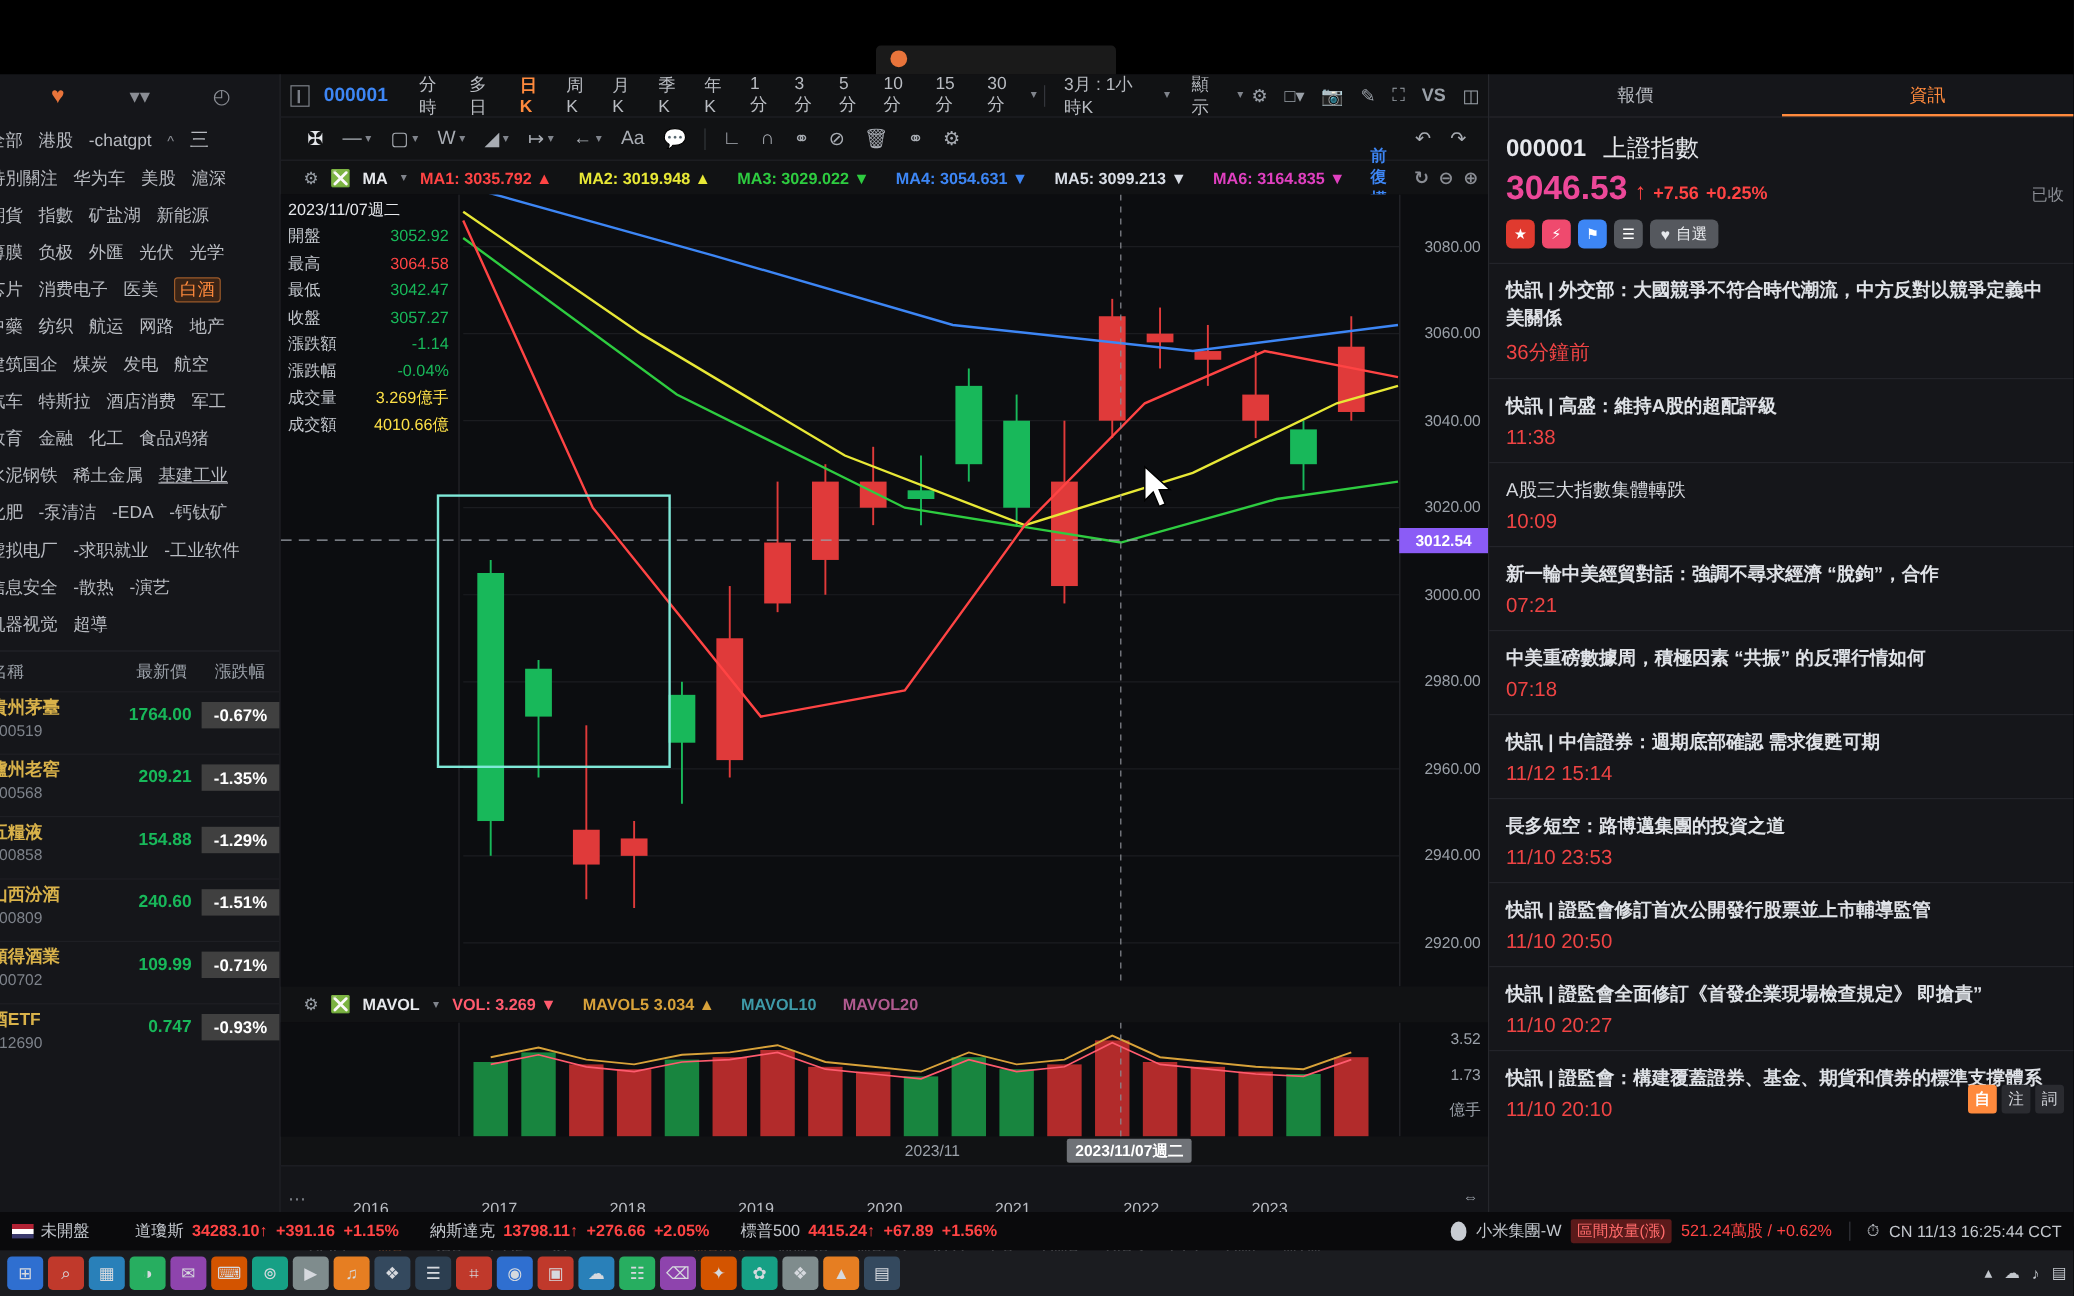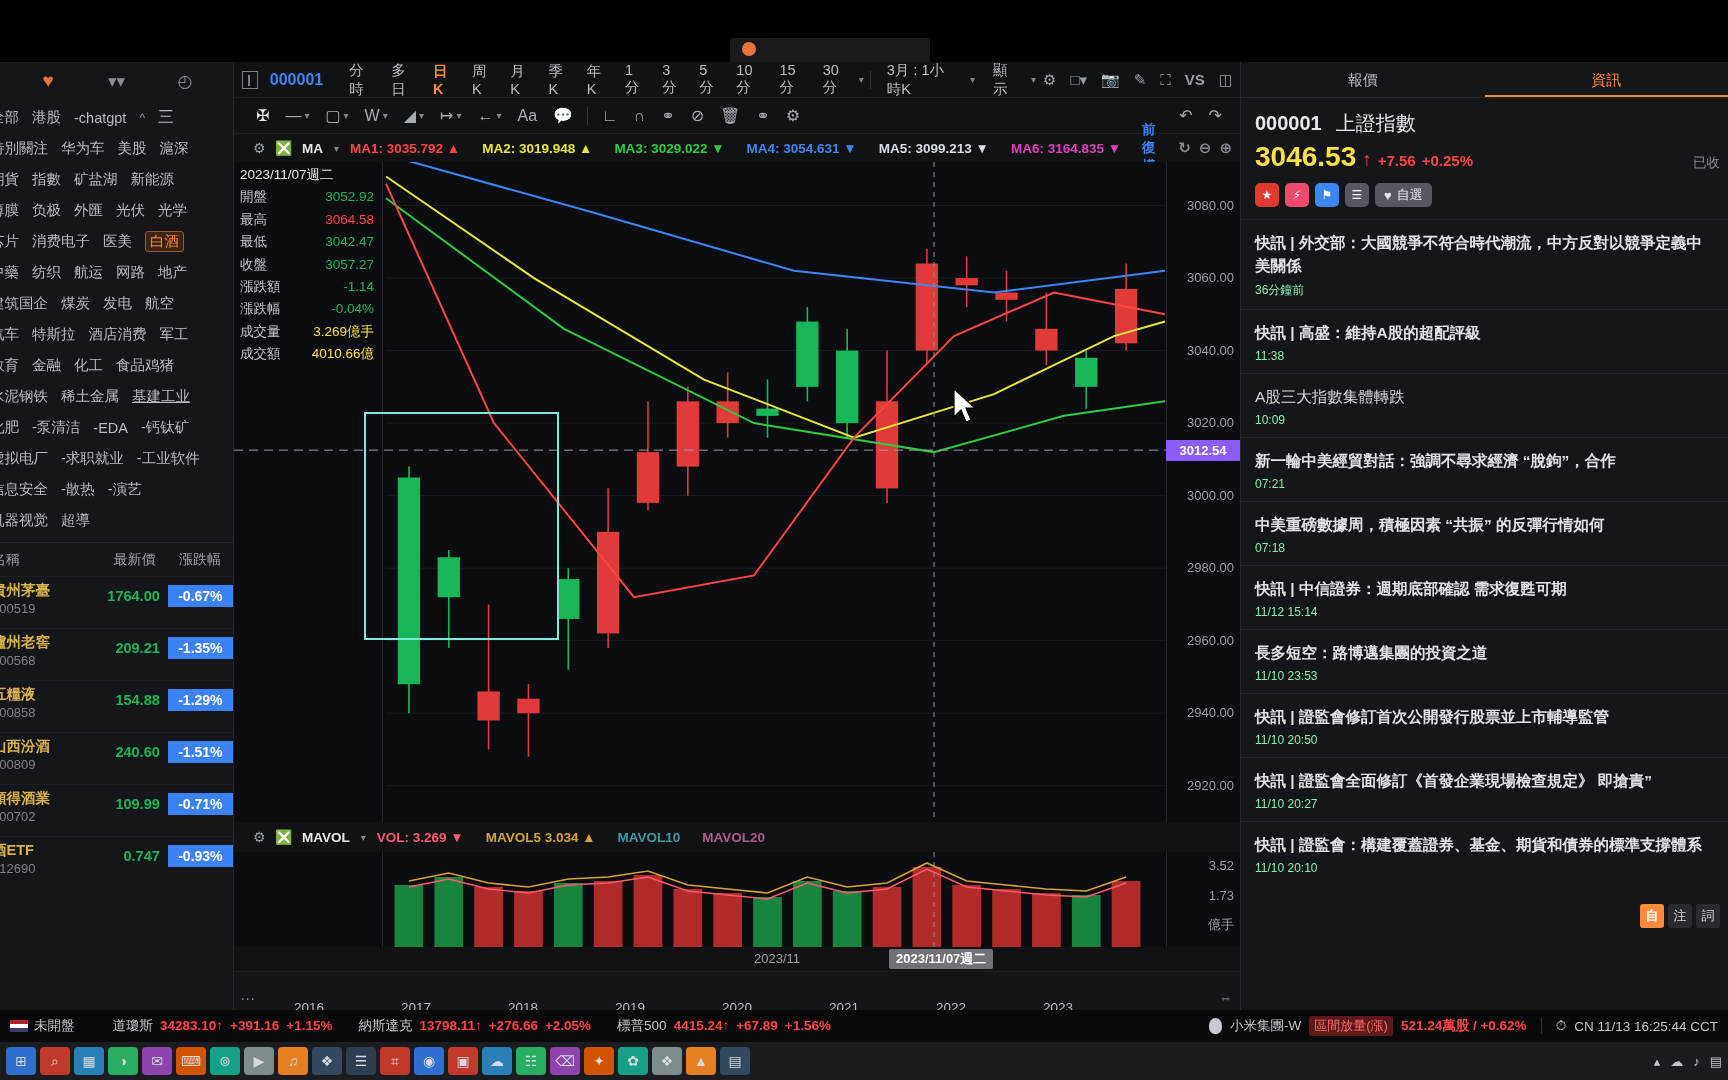--- a/index.html
+++ b/index.html
@@ -56,21 +56,21 @@
   .sb-row {
     display:flex; align-items:flex-start; height:52px;
     margin-left:-18px; border-top:1px solid #1e1f24; padding-top:4px;
   }
   .sb-row .nm { width:110px; padding-left:10px; }
   .sb-row .nm .n1 { font-size:14.5px; color:#d9b24a; font-weight:bold; line-height:19px; }
   .sb-row .nm .n2 { font-size:13px; color:#7d828a; line-height:18px; }
   .sb-row .px { width:80px; text-align:right; font-size:14.5px; font-weight:bold; color:#18b85a; line-height:22px; padding-top:4px;}
   .sb-row .chg {
     width:70px; margin-left:8px; margin-top:4px; height:22px; line-height:22px;
-    text-align:center; font-size:14px; font-weight:bold; color:#fff; background:#3b82f6;
+    text-align:center; font-size:14px; font-weight:bold; color:#fff; background:#404040;
   }
 
   
   .main { position:absolute; left:234px; top:62px; width:1006px; height:960px; background:#111214; }
 
   .toolbar1 { display:flex; align-items:center; height:36px; gap:0; padding-left:8px; border-bottom:1px solid #202126;}
   .tb-sq { width:18px; height:18px; border:1.5px solid #7c8088; margin-right:12px; position:relative;}
   .tb-sq:before{content:''; position:absolute; left:5px; top:3px; width:1.5px; height:11px; background:#7c8088;}
   .code { color:#3d86f5; font-weight:bold; font-size:16px; margin-right:16px; }
   .tb-item { color:#b9bcc2; font-size:14.5px; padding:0 10px; cursor:pointer; }
@@ -148,37 +148,37 @@
   .right { position:absolute; left:1240px; top:62px; width:488px; height:960px; background:#15161a; border-left:1px solid #26272c;}
   .rtabs { display:flex; height:36px; align-items:stretch; border-bottom:1px solid #26272c;}
   .rtab { flex:1; text-align:center; line-height:36px; font-size:15px; color:#b9bcc2; cursor:pointer;}
   .rtab.act { color:#ff8a3d; border-bottom:2px solid #ff8a3d; }
 
   .quote { padding:12px 14px 6px 14px; position:relative;}
   .q-l1 { display:flex; align-items:baseline; gap:14px;}
   .q-code { font-size:20px; font-weight:bold; color:#e6e8ec;}
   .q-name { font-size:20px; color:#e6e8ec;}
   .q-l2 { display:flex; align-items:baseline; gap:6px; margin-top:4px;}
-  .q-price { font-size:28px; font-weight:bold; color:#fde047;}
+  .q-price { font-size:28px; font-weight:bold; color:#ec4899;}
   .q-arrow { color:#ff4444; font-size:19px;}
   .q-chg { color:#ff4444; font-size:15px; font-weight:bold;}
   .q-right { position:absolute; right:8px; top:56px; color:#8a8d94; font-size:13.5px;}
   .q-badges { display:flex; align-items:center; gap:6px; margin-top:10px;}
   .bdg { width:24px; height:24px; border-radius:5px; display:flex; align-items:center; justify-content:center; font-size:12px; color:#fff;}
   .bdg.cn{background:#e03a2f}.bdg.pk{background:#ef4a6e}.bdg.bl{background:#3d86f5}.bdg.gy{background:#55585e}
   .bdg-fav {
     height:24px; padding:0 9px; border-radius:5px; background:#55585e; color:#e6e8ec;
     font-size:13px; display:flex; align-items:center; gap:5px;
   }
 
   .news { margin-top:6px; }
   .news-item { padding:11px 14px 10px 14px; border-top:1px solid #23242a; }
   .news-t { font-size:15.5px; color:#dfe2e7; font-weight:bold; line-height:23px;}
   .news-t.plain { font-weight:normal; color:#d6d9de;}
-  .news-d { font-size:12px; color:#86efac; margin-top:5px;}
+  .news-d { font-size:17px; color:#ef4444; margin-top:5px;}
 
   .float-btns { position:absolute; right:8px; bottom:94px; display:flex; gap:4px; z-index:9;}
   .fb { width:24px; height:24px; display:flex; align-items:center; justify-content:center; font-size:13px; color:#d6d9de; background:#2a2b30; border-radius:3px;}
   .fb.or { background:#ff8a3d; color:#fff; font-weight:bold;}
 
   
   .status {
     position:absolute; left:0; bottom:38px; width:1728px; height:32px;
     background:#0a0a0c; display:flex; align-items:center; padding:0 10px; gap:0;
     font-size:13.5px;
@@ -760,21 +760,21 @@
           <span class="nm">標普500</span>
           <span class="vl">4415.24↑</span>
           <span class="d1">+67.89</span>
           <span class="d2">+1.56%</span>
         </div>
       </div>
     <div class="st-right">
       <div class="st-drop"></div>
       <div>小米集團-W</div>
       <div class="st-tag">區間放量(漲)</div>
-      <div style="color:#ff4444;font-weight:bold">521.24萬股 / +0.62%</div>
+      <div style="color:#ff4444;font-weight:normal">521.24萬股 / +0.62%</div>
       <div class="st-sep"></div>
       <div>⏱</div>
       <div>CN 11/13 16:25:44 CCT</div>
     </div>
   </div>
 
   <div class="taskbar">
     <div id="tbicons" style="display:flex;gap:4px">
         <div class="tbi g1">⊞</div>
         <div class="tbi g2">⌕</div>

